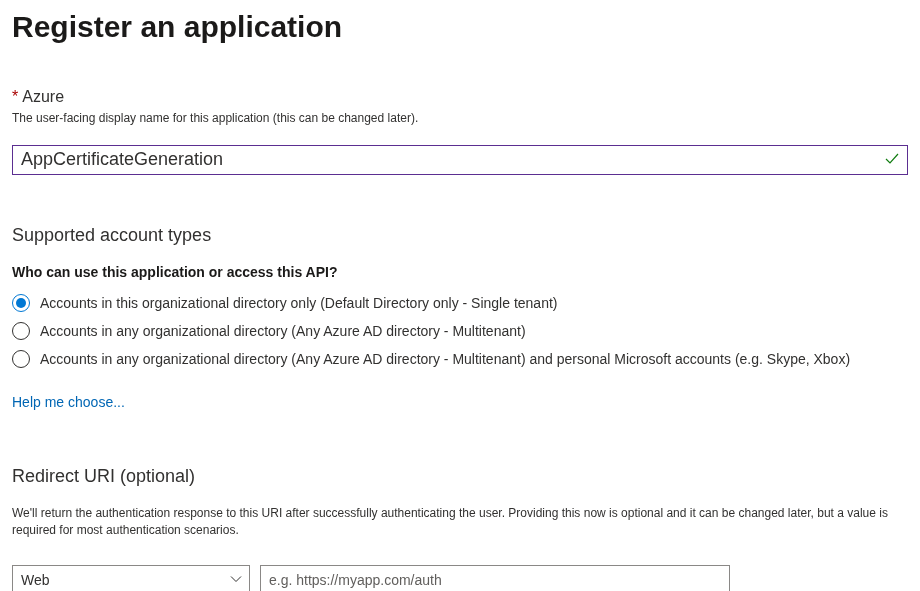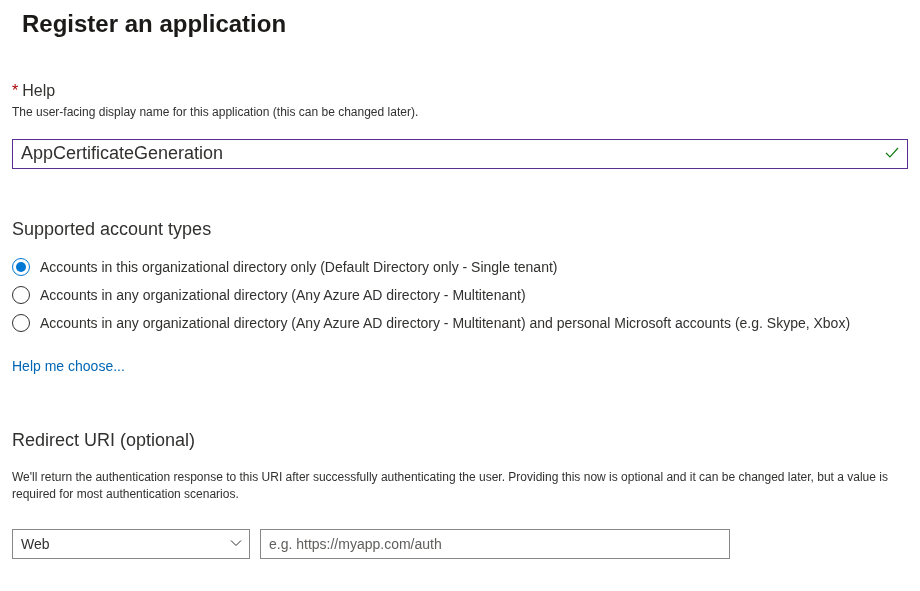--- a/index.html
+++ b/index.html
@@ -9,23 +9,23 @@
     font-family: "Segoe UI", -apple-system, BlinkMacSystemFont, sans-serif;
     color: #323130;
     background: #ffffff;
     font-size: 14px;
   }
   .page {
     width: 920px;
     padding: 10px 12px 20px 12px;
   }
   h1.page-title {
-    font-size: 24px;
+    font-size: 30px;
     font-weight: 600;
-    margin: 0 0 44px 10px;
+    margin: 0 0 44px 0;
     color: #1b1a19;
   }
   .field-label {
     font-size: 16px;
     color: #323130;
     margin-bottom: 4px;
     font-weight: 400;
   }
   .req {
     color: #a80000;
@@ -166,34 +166,35 @@
 </style>
 </head>
 <body>
 
 <div class="page">
 
   <h1 class="page-title">Register an application</h1>
 
   
   <div class="field-label">
-    <span class="req">*</span><span>Help</span>
+    <span class="req">*</span><span>Azure</span>
   </div>
   <div class="field-desc">The user-facing display name for this application (this can be changed later).</div>
   <div class="input-wrap">
     <input type="text" class="text-input" value="AppCertificateGeneration" style="">
     <span class="valid-check">
       <svg width="16" height="16" viewBox="0 0 16 16" fill="none">
         <path d="M2 8.5 L6 12.5 L14 3.5" stroke="#107c10" stroke-width="1.2" fill="none"></path>
       </svg>
     </span>
   </div>
 
   
   <div class="section-h">Supported account types</div>
+  <div class="sub-q">Who can use this application or access this API?</div>
 
   <div class="radio-group">
     <div class="radio-row selected">
       <span class="radio-outer">
           <span class="radio-inner"></span>
         </span>
       <span class="radio-label">Accounts in this organizational directory only (Default Directory only - Single tenant)</span>
     </div>
     <div class="radio-row">
       <span class="radio-outer">

